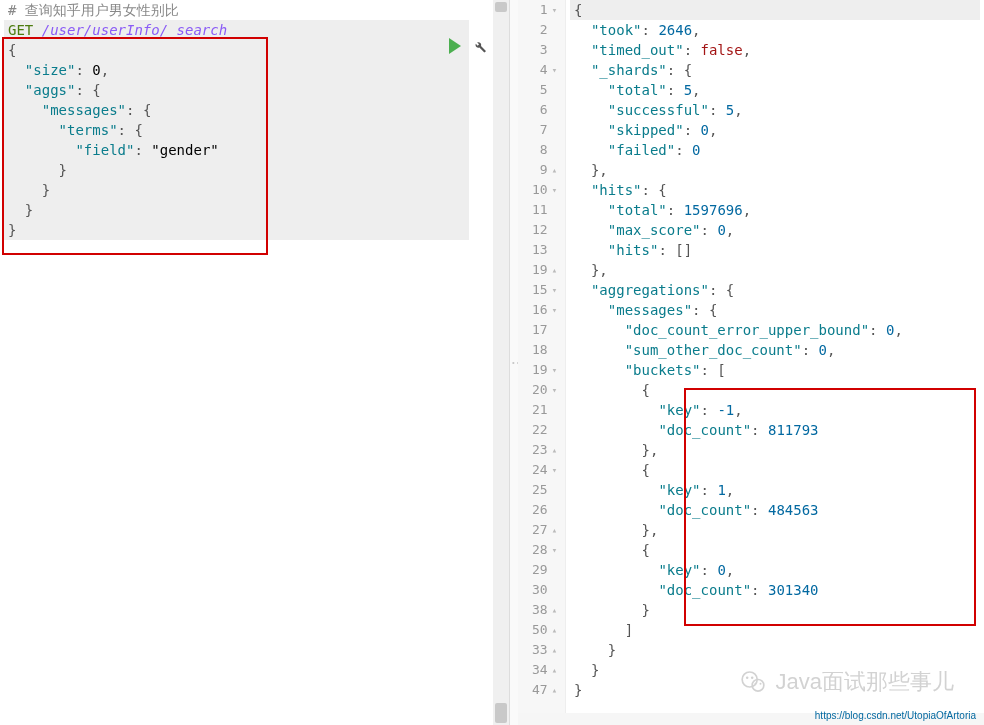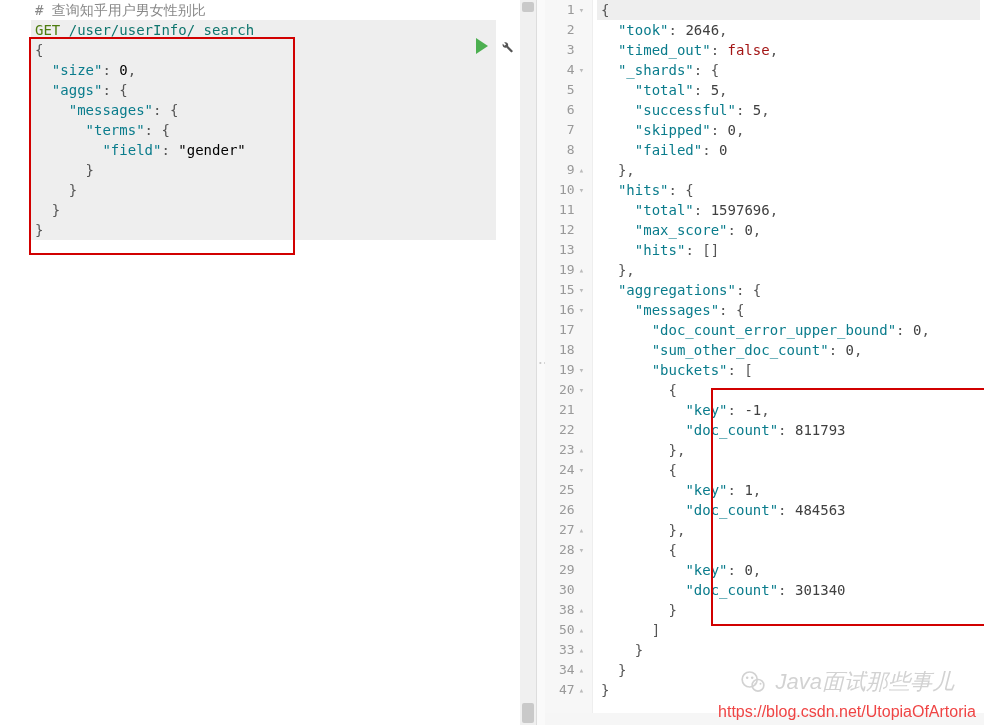--- a/index.html
+++ b/index.html
@@ -12,21 +12,20 @@
   display: flex;
   position: relative;
 }
 .pane {
   position: relative;
   overflow: hidden;
 }
 .pane-left {
   width: 510px;
   border-right: 1px solid #ddd;
-  margin-left: 27px;
 }
 .pane-right {
   flex: 1;
 }
 .editor {
   display: flex;
   height: 100%;
 }
 .gutter {
   background: #f7f7f7;
@@ -59,25 +58,25 @@
   position: relative;
 }
 .code .line {
   height: 20px;
   padding-left: 4px;
 }
 .hl-active {
   background: #eee;
 }
 .tok-key { color: #0a7c8c; }
-.tok-num { color: #404040; }
+.tok-num { color: #0369a1; }
 .tok-punc { color: #555; }
 .tok-bool { color: #a31515; }
 .tok-verb { color: #4d7c0f; }
-.tok-path { color: #0f766e; }
+.tok-path { color: #8b5cf6; font-style: italic; }
 .tok-comment { color: #888; }
 
 .left-highlight {
   position: absolute;
   border: 2px solid #d10000;
   left: 2px;
   top: 37px;
   width: 266px;
   height: 218px;
   pointer-events: none;
@@ -139,36 +138,35 @@
   font-size: 14px;
   writing-mode: vertical-rl;
 }
 .watermark {
   position: absolute;
   right: 30px;
   bottom: 28px;
   color: #b5b5b5;
   font-family: "Microsoft YaHei", sans-serif;
   font-size: 22px;
-  font-style: italic;
   display: flex;
   align-items: flex-end;
   gap: 8px;
   opacity: 0.6;
 }
 .watermark .wechat {
   width: 30px; height: 30px;
   border-radius: 50%;
 }
 .url-watermark {
   position: absolute;
   right: 8px;
   bottom: 4px;
-  color: #ef4444;
-  font-size: 16px;
+  color: #0369a1;
+  font-size: 10px;
   font-family: sans-serif;
 }
 .right-bottom-scroll {
   position: absolute;
   bottom: 0;
   left: 0;
   right: 0;
   height: 12px;
   background: #f6f6f6;
 }

